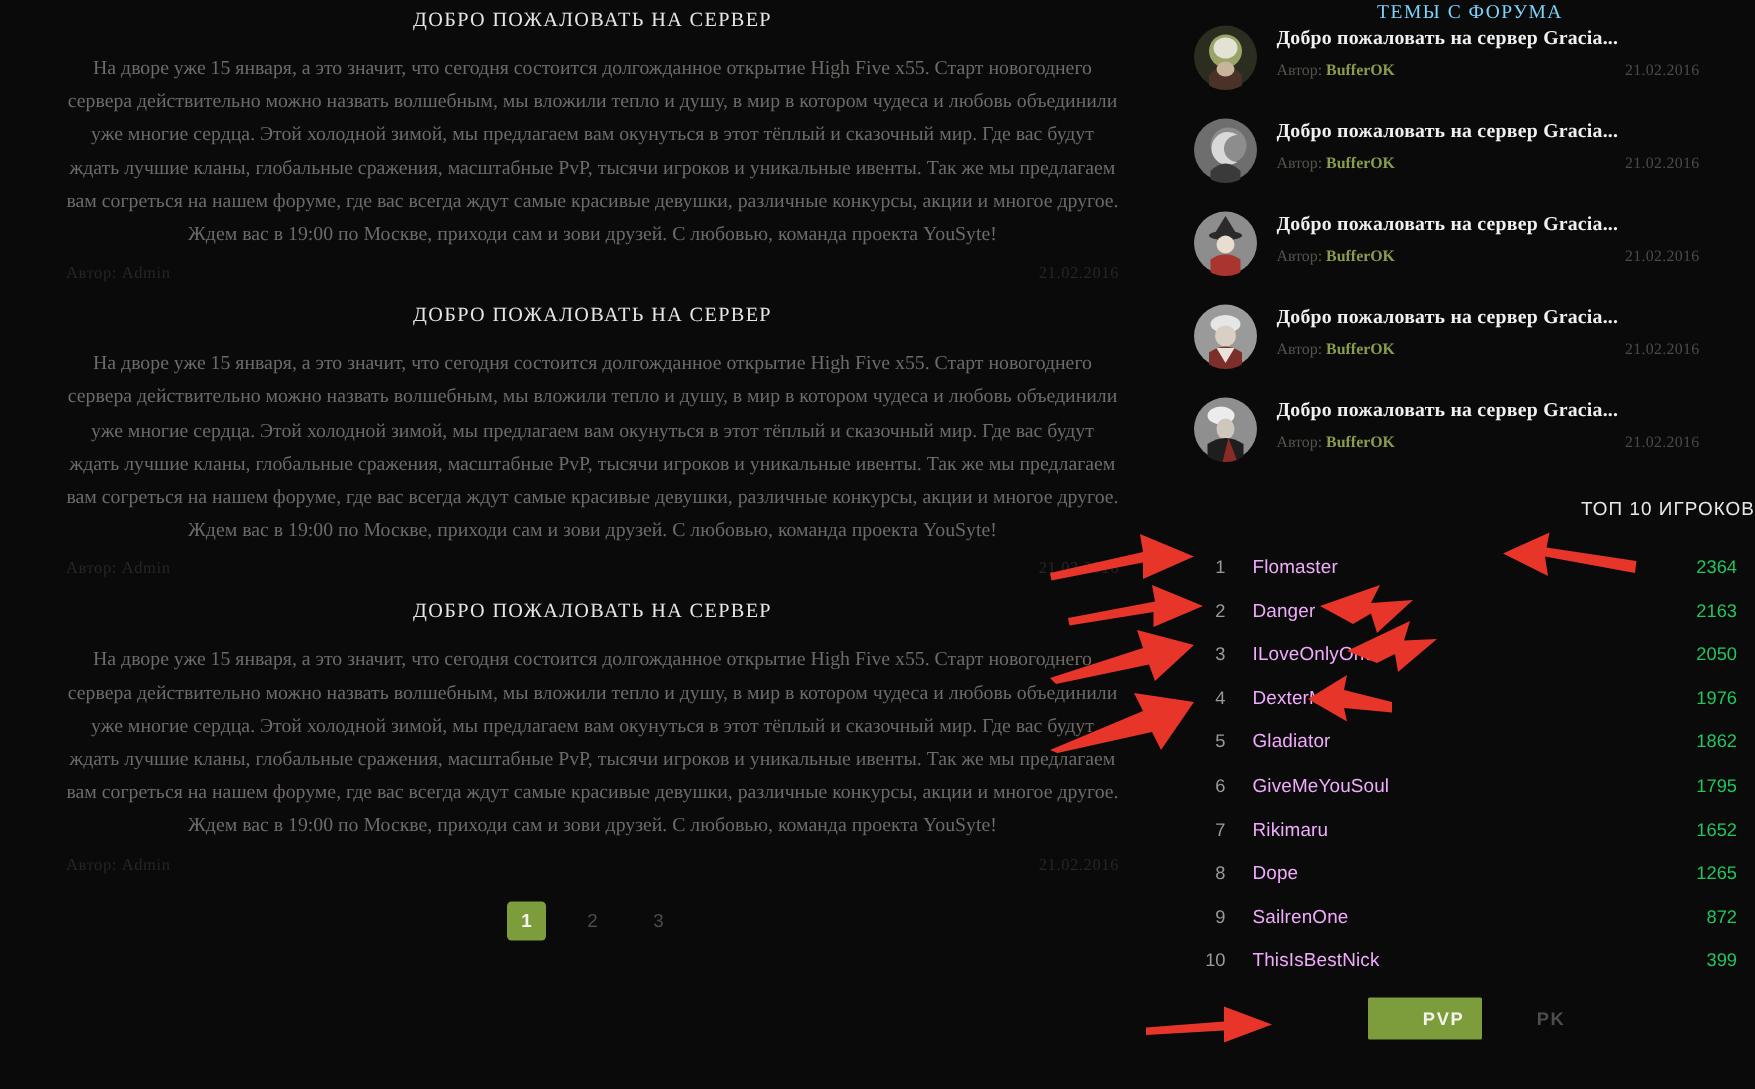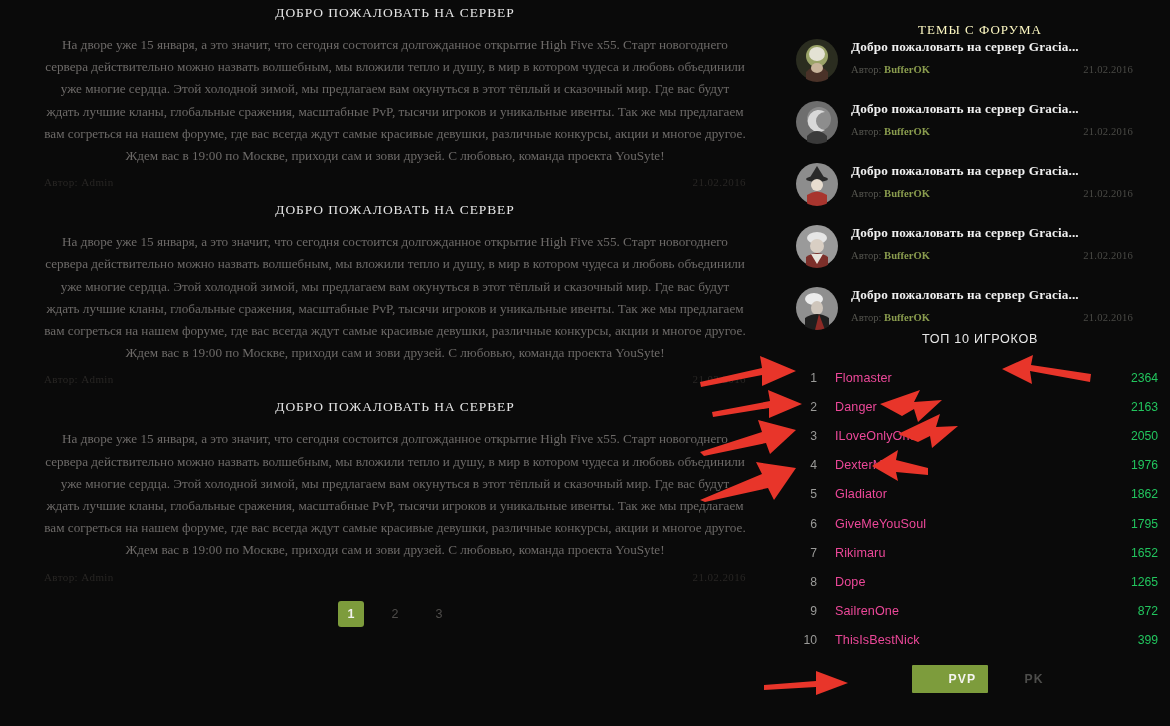--- a/index.html
+++ b/index.html
@@ -109,32 +109,32 @@
     left: 790px;
     top: 0px;
     width: 380px;
     height: 726px;
   }
 
   .side-head-serif {
     font-family: "Liberation Serif", serif;
     font-size: 13px;
     letter-spacing: 1.0px;
-    color: #fef9c3;
+    color: #7dd3fc;
     text-align: center;
-    padding: 22px 0 0 0;
+    padding: 0 0 0 0;
     text-transform: uppercase;
   }
 
   .side-head-sans {
     font-family: "Liberation Sans", sans-serif;
     font-size: 12.6px;
     letter-spacing: 0.7px;
     color: #e8e8e8;
-    text-align: center;
+    text-align: right;
     text-transform: uppercase;
   }
 
   
   .forum-list {
     padding-left: 5px;
   }
 
   .forum-item {
     display: flex;
@@ -212,21 +212,21 @@
     text-align: right;
     font-size: 12.2px;
     color: #9a9a98;
     padding-right: 4px;
   }
 
   .top-name {
     flex: 1 1 auto;
     padding-left: 14px;
     font-size: 12.6px;
-    color: #ec4899;
+    color: #f0abfc;
     letter-spacing: 0.1px;
   }
 
   .top-score {
     flex: 0 0 60px;
     text-align: right;
     font-size: 12.2px;
     color: #22c55e;
     padding-right: 2px;
   }

